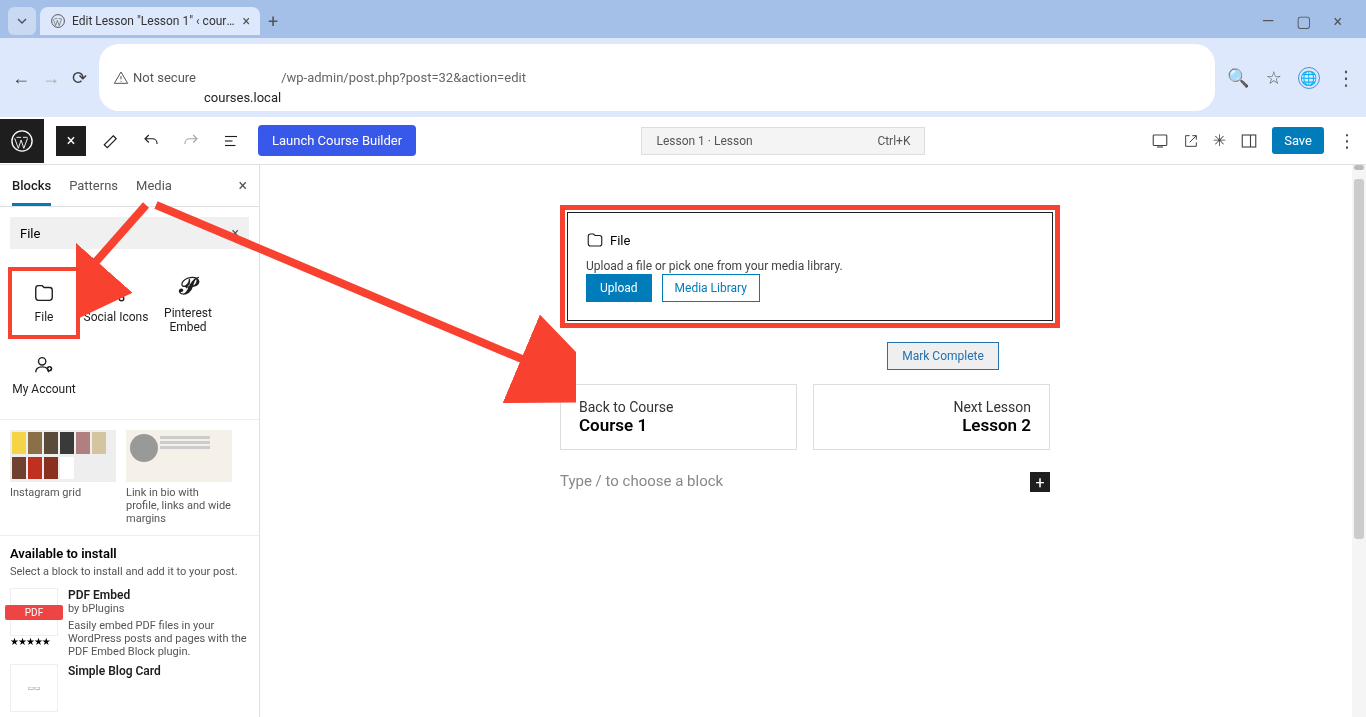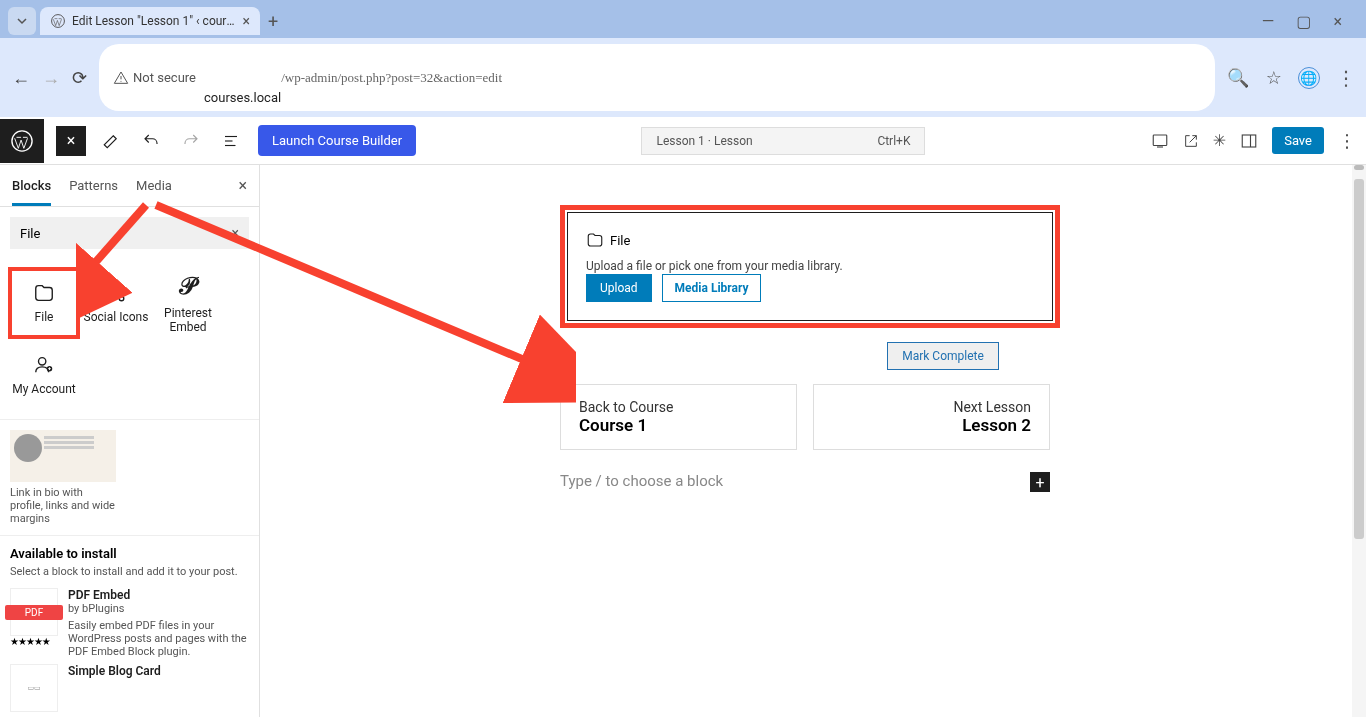--- a/index.html
+++ b/index.html
@@ -16,21 +16,21 @@
 .new-tab { margin-left: 8px; color: #555; font-size: 18px; }
 .window-controls { margin-left: auto; display: flex; gap: 22px; padding-right: 16px; color: #555; }
 
 .address-bar { display: flex; align-items: center; background: #dde8fc; padding: 6px 12px; gap: 12px; }
 .nav-btn { color: #444; font-size: 18px; }
 .nav-btn.disabled { color: #aaa; }
 .url-box { flex: 1; background: #fff; border-radius: 20px; padding: 6px 14px; display: flex; align-items: center; font-size: 13px; }
 .security-pill { display: flex; align-items: flex-start; color: #555; margin-right: 8px; font-size: 13px; }
 .security-pill svg { margin-right: 4px; }
 .url-domain { color: #222; margin-top: 40px; }
-.url-path { color: #666; font-family: Liberation Serif, serif; }
+.url-path { color: #666; }
 .addr-icons { display: flex; gap: 16px; color: #555; font-size: 18px; align-items: center; }
 .globe-icon { color: #4a90d9; border: 1px solid #4a90d9; border-radius: 50%; width: 22px; height: 22px; display:flex; align-items:center; justify-content:center; font-size:14px; }
 .vdots { font-size: 20px; letter-spacing: -2px; }
 
 
 .wp-toolbar { display: flex; align-items: center; background: #fff; height: 48px; border-bottom: 1px solid #e0e0e0; }
 .wp-logo { width: 44px; height: 44px; background: #1e1e1e; display: flex; align-items: center; justify-content: center; color: #fff; }
 .tb-btn { width: 30px; height: 30px; margin-left: 6px; display: flex; align-items: center; justify-content: center; color: #1e1e1e; }
 .tb-btn.close { background: #1e1e1e; color: #fff; }
 .tb-btn.edit { color: #1e1e1e; }
@@ -75,21 +75,21 @@
 
 .canvas { flex: 1; overflow: auto; padding: 40px 40px 20px 300px; position: relative; }
 .page-title { font-size: 42px; font-weight: 400; margin-bottom: 18px; }
 .file-block-wrap { border: 5px solid #f8412f; padding: 2px; width: 500px; }
 .file-block { border: 1px solid #1e1e1e; padding: 18px; }
 .file-block-head { display: flex; align-items: center; font-size: 13px; margin-bottom: 10px; }
 .file-block-head svg { margin-right: 6px; }
 .file-desc { font-size: 12px; color: #444; margin-bottom: 1px; }
 .file-actions { display: flex; gap: 10px; }
 .upload-btn { background: #007cba; color: #fff; padding: 7px 14px; font-size: 12px; }
-.media-btn { border: 1px solid #007cba; color: #007cba; padding: 6px 12px; font-size: 12px; font-weight: bold; }
+.media-btn { border: 1px solid #007cba; color: #007cba; padding: 6px 12px; font-size: 12px; }
 
 .mark-complete { margin: 14px auto; border: 1px solid #2271b1; color: #2271b1; padding: 6px 14px; font-size: 12px; display: block; width: fit-content; }
 
 .nav-cards { display: flex; gap: 16px; width: 490px; }
 .nav-card { flex: 1; border: 1px solid #ddd; padding: 14px 18px; }
 .nav-card.right { text-align: right; }
 .nav-label { font-size: 14px; color: #333; }
 .nav-value { font-size: 17px; font-weight: 600; }
 
 .placeholder-row { display: flex; align-items: flex-start; width: 490px; margin-top: 22px; color: #888; font-size: 15px; }
@@ -263,20 +263,35 @@
               <circle cx="18" cy="16" r="3" fill="#1e1e1e"></circle>
               <path d="M18 14.5v3M16.5 16h3" stroke="#fff" stroke-width="1"></path>
             </svg>
           </span>
         <span>My Account</span>
       </div>
     </div>
 
     <div class="patterns-section">
       <div class="pattern-card">
+        <div class="pattern-thumb pt1">
+          <div class="sq" style="background:#f5d547"></div>
+            <div class="sq" style="background:#8b6f47"></div>
+            <div class="sq" style="background:#5a4a3a"></div>
+            <div class="sq" style="background:#3a3a3a"></div>
+            <div class="sq" style="background:#b08080"></div>
+          <div class="sq" style="background:#d4c4a0"></div>
+            <div class="sq" style="background:#704030"></div>
+            <div class="sq" style="background:#c03020"></div>
+            <div class="sq" style="background:#8a3020"></div>
+            <div class="sq" style="background:#fff"></div>
+        </div>
+        <div class="pat-label">Instagram grid</div>
+      </div>
+      <div class="pattern-card">
         <div class="pattern-thumb pt2" style="background:#f5f0e8;justify-content:flex-start;align-items:flex-start;padding:4px">
           <div class="sq" style="background:#999"></div>
           <div style="width:50px">
               <div style="height:3px;background:#ccc;margin:2px 0"></div>
               <div style="height:3px;background:#ccc;margin:2px 0"></div>
               <div style="height:3px;background:#ccc;margin:2px 0"></div>
             </div>
         </div>
         <div class="pat-label">Link in bio with profile, links and wide margins</div>
       </div>

